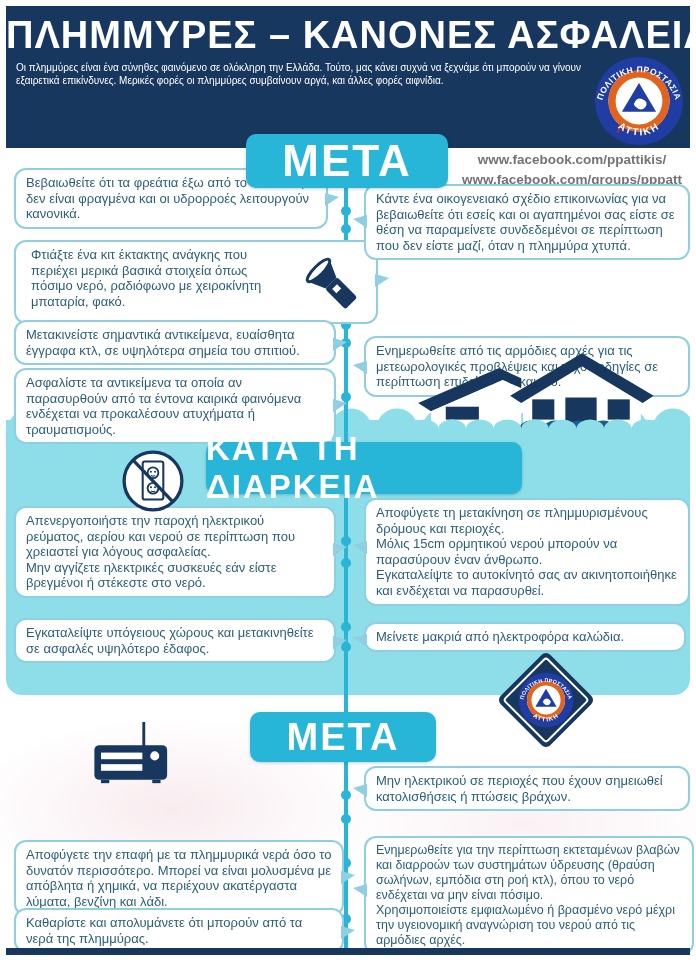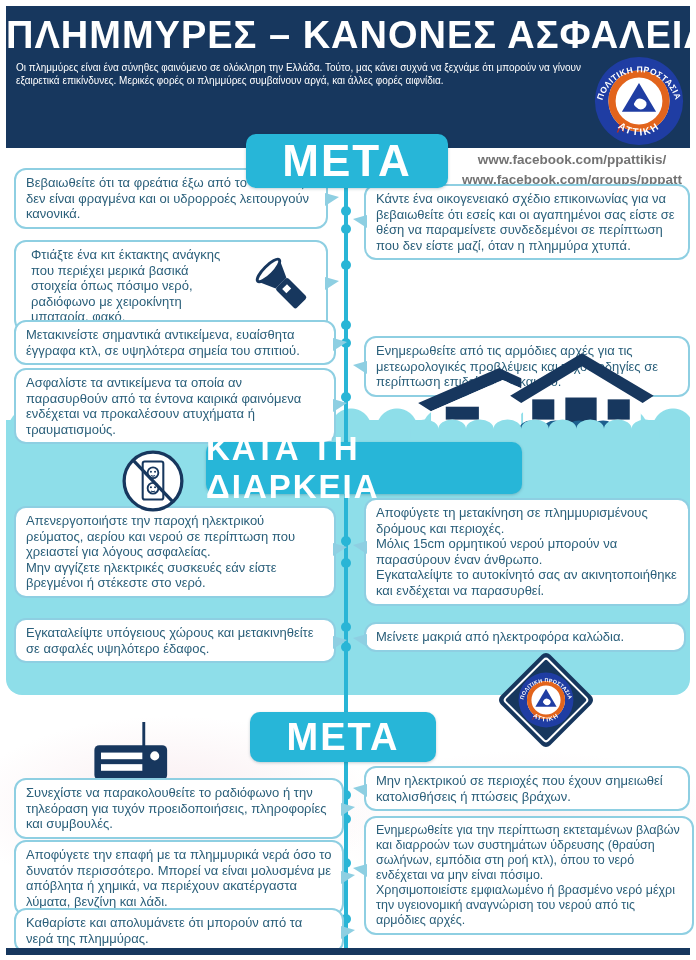--- a/index.html
+++ b/index.html
@@ -62,35 +62,35 @@
     content:""; position:absolute; right:-13px; top:40%;
     border-top:4px solid transparent; border-bottom:9px solid transparent;
     border-left:14px solid #8ecfe2;
   }
   .bubble.tail-l::after {
     content:""; position:absolute; left:-13px; top:40%;
     border-top:4px solid transparent; border-bottom:9px solid transparent;
     border-right:14px solid #8ecfe2;
   }
   .b-bl1 {left:14px; top:168px; width:314px;}
-  .b-bl2 {left:14px; top:240px; width:314px; min-height:84px;padding-left:15px;}
+  .b-bl2 {left:14px; top:240px; width:364px; min-height:84px;padding-left:15px;}
   .b-bl2 .bubble-text { padding-right:80px; }
   .b-bl3 {left:14px; top:320px; width:322px;}
   .b-bl4 {left:14px; top:368px; width:322px;}
   .b-br1 {left:364px; top:184px; width:326px;}
   .b-br2 {left:364px; top:298px; width:326px;margin-top:38px;}
   .b-dl1 {left:14px; top:506px; width:322px;}
   .b-dl2 {left:14px; top:618px; width:322px;}
   .b-dr1 {left:364px; top:498px; width:326px;}
   .b-dr2 {left:364px; top:622px; width:322px;}
   .b-al1 {left:14px; top:778px; width:330px;}
   .b-al2 {left:14px; top:840px; width:330px;}
   .b-al3 {left:14px; top:908px; width:330px;}
   .b-ar1 {left:364px; top:766px; width:326px;}
-  .b-ar2 {left:364px; top:816px; width:330px; font-size:12.5px;}
+  .b-ar2 {left:364px; top:836px; width:330px; font-size:12.5px;}
   
   .flashlight { position:absolute; right:4px; top:6px; width:76px; height:76px; }
   .house { position:absolute; left:400px; top:346px; width:270px; height:92px; z-index:2; }
   .no-outlet { position:absolute; left:120px; top:448px; width:66px; height:66px; z-index:3; }
   .radio { position:absolute; left:86px; top:722px; width:92px; height:62px; z-index:2; }
   
   .diamond-wrap { position:absolute; left:500px; top:654px; width:92px; height:92px; z-index:4; }
   .diamond-sq {
     position:absolute; left:11px; top:11px; width:70px; height:70px;
     transform:rotate(45deg); background:#17375e; border-radius:6px;
@@ -255,23 +255,20 @@
   <svg class="radio" viewBox="0 0 95 75">
     <rect x="60" y="0" width="3.5" height="30" fill="#17375e"></rect>
     <rect x="2" y="28" width="88" height="42" rx="6" fill="#17375e"></rect>
     <rect x="10" y="37" width="50" height="8" fill="#ffffff"></rect>
     <rect x="10" y="51" width="50" height="8" fill="#ffffff"></rect>
     <circle cx="75" cy="41" r="5.5" fill="#ffffff"></circle>
     <rect x="10" y="70" width="10" height="4" fill="#17375e"></rect>
     <rect x="72" y="70" width="10" height="4" fill="#17375e"></rect>
   </svg>
 
-  <div class="bubble tail-r b-al1">
-    <span class="bubble-text">Συνεχίστε να παρακολουθείτε το ραδιόφωνο ή την τηλεόραση για τυχόν προειδοποιήσεις, πληροφορίες και συμβουλές.</span>
-  </div>
   <div class="bubble tail-r b-al2">
     <span class="bubble-text">Αποφύγετε την επαφή με τα πλημμυρικά νερά όσο το δυνατόν περισσότερο. Μπορεί να είναι μολυσμένα με απόβλητα ή χημικά, να περιέχουν ακατέργαστα λύματα, βενζίνη και λάδι.</span>
   </div>
   <div class="bubble tail-r b-al3">
     <span class="bubble-text">Καθαρίστε και απολυμάνετε ότι μπορούν από τα νερά της πλημμύρας.</span>
   </div>
   <div class="bubble tail-l b-ar1">
     <span class="bubble-text">Μην ηλεκτρικού σε περιοχές που έχουν σημειωθεί κατολισθήσεις ή πτώσεις βράχων.</span>
   </div>
   <div class="bubble tail-l b-ar2">

